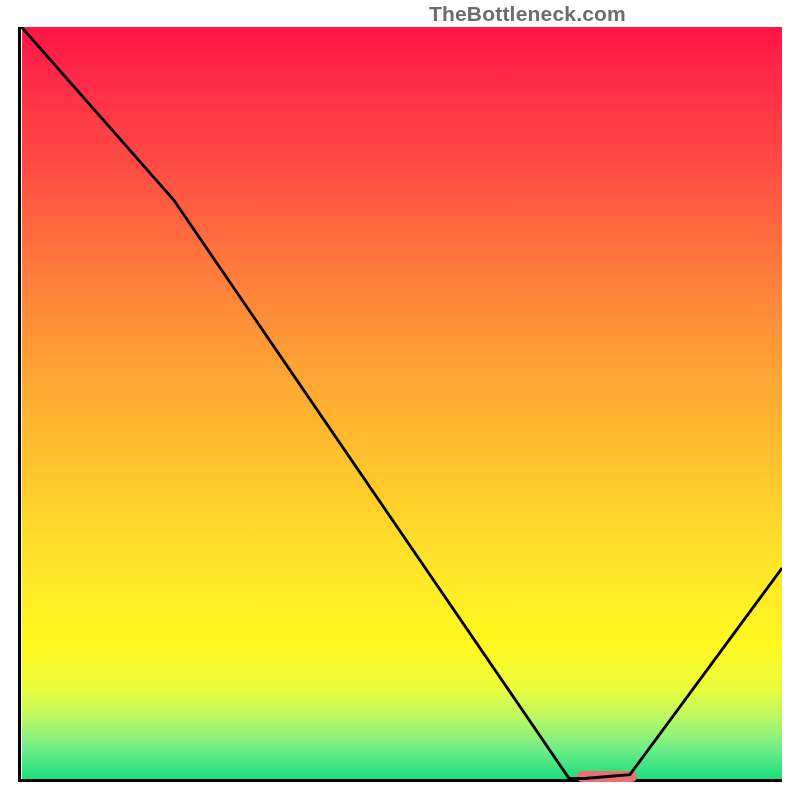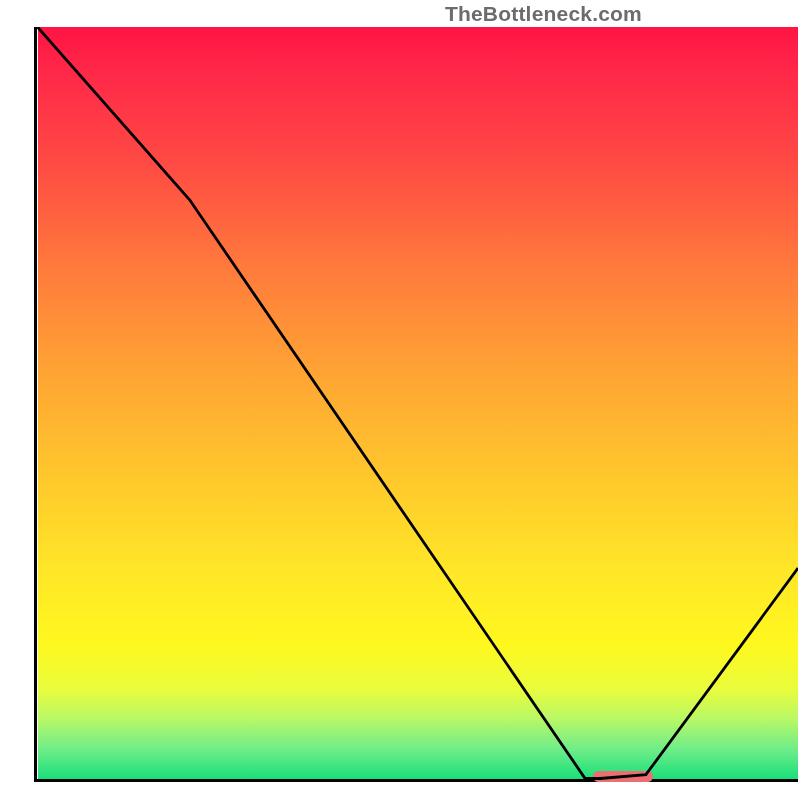--- a/index.html
+++ b/index.html
@@ -8,21 +8,20 @@
     width: 800px;
     height: 800px;
     background: #ffffff;
     font-family: Arial, Helvetica, sans-serif;
     overflow: hidden;
   }
   .wrap {
     position: relative;
     width: 640px;
     height: 800px;
-    margin-left: 16px;
   }
   .watermark {
     position: absolute;
     top: 2px;
     right: 14px;
     font-size: 21px;
     font-weight: 600;
     color: #6c6c6c;
     letter-spacing: 0.2px;
   }

